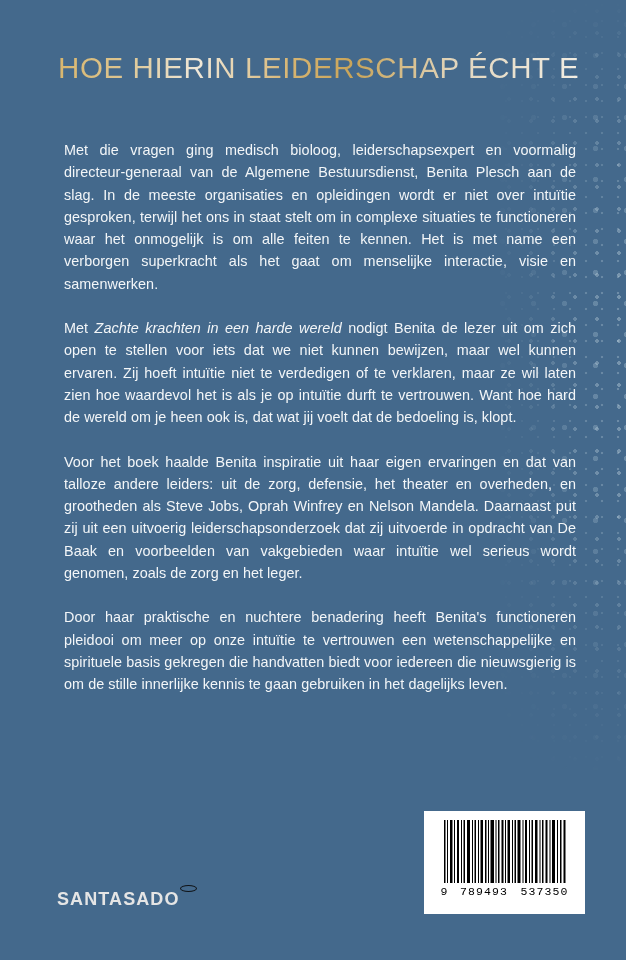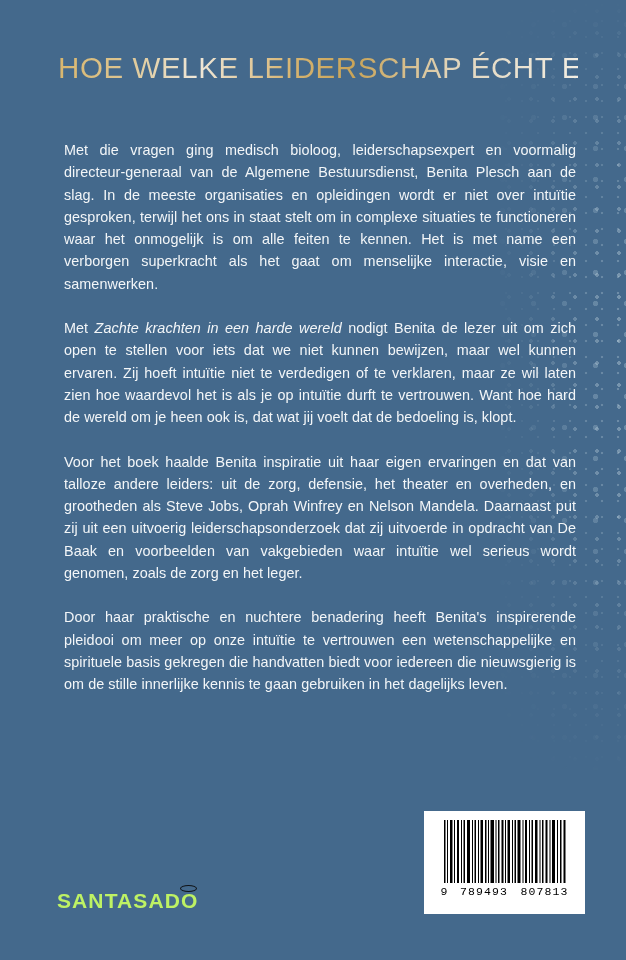--- a/index.html
+++ b/index.html
@@ -184,23 +184,23 @@
     position: absolute;
     left: 57px;
     top: 890px;
     display: flex;
     align-items: flex-end;
   }
 
   .logo-text {
     font-family: "Liberation Sans", sans-serif;
     font-weight: 700;
-    font-size: 21px;
+    font-size: 18px;
     letter-spacing: 1.1px;
-    color: #bef264;
+    color: #e5e5e5;
     line-height: 1;
     position: relative;
   }
 
   .halo {
     position: absolute;
     right: 1px;
     top: -7px;
     width: 17px;
     height: 7px;
@@ -214,32 +214,32 @@
 
 <div id="cover">
 
   <div class="dot-field">
     <div class="dot-layer a"></div>
     <div class="dot-layer b"></div>
     <div class="dot-layer c"></div>
   </div>
 
   <div class="headline">
-    <span class="headline-line line1">HOE WELKE LEIDERSCHAP ÉCHT EN</span>
+    <span class="headline-line line1">HOE HIERIN LEIDERSCHAP ÉCHT EN</span>
   </div>
 
   <div class="body-copy">
 
     <p class="para">Met die vragen ging medisch bioloog, leiderschapsexpert en voormalig directeur-generaal van de Algemene Bestuursdienst, Benita Plesch aan de slag. In de meeste organisaties en opleidingen wordt er niet over intuïtie gesproken, terwijl het ons in staat stelt om in complexe situaties te functioneren waar het onmogelijk is om alle feiten te kennen. Het is met name een verborgen superkracht als het gaat om menselijke interactie, visie en samenwerken.</p>
 
     <p class="para"><span>Met </span><em>Zachte krachten in een harde wereld</em><span> nodigt Benita de lezer uit om zich open te stellen voor iets dat we niet kunnen bewijzen, maar wel kunnen ervaren. Zij hoeft intuïtie niet te verdedigen of te verklaren, maar ze wil laten zien hoe waardevol het is als je op intuïtie durft te vertrouwen. Want hoe hard de wereld om je heen ook is, dat wat jij voelt dat de bedoeling is, klopt.</span></p>
 
     <p class="para">Voor het boek haalde Benita inspiratie uit haar eigen ervaringen en dat van talloze andere leiders: uit de zorg, defensie, het theater en overheden, en grootheden als Steve Jobs, Oprah Winfrey en Nelson Mandela. Daarnaast put zij uit een uitvoerig leiderschapsonderzoek dat zij uitvoerde in opdracht van De Baak en voorbeelden van vakgebieden waar intuïtie wel serieus wordt genomen, zoals de zorg en het leger.</p>
 
-    <p class="para">Door haar praktische en nuchtere benadering heeft Benita's inspirerende pleidooi om meer op onze intuïtie te vertrouwen een wetenschappelijke en spirituele basis gekregen die handvatten biedt voor iedereen die nieuwsgierig is om de stille innerlijke kennis te gaan gebruiken in het dagelijks leven.</p>
+    <p class="para">Door haar praktische en nuchtere benadering heeft Benita's functioneren pleidooi om meer op onze intuïtie te vertrouwen een wetenschappelijke en spirituele basis gekregen die handvatten biedt voor iedereen die nieuwsgierig is om de stille innerlijke kennis te gaan gebruiken in het dagelijks leven.</p>
   </div>
 
   <div class="barcode-box">
     <svg class="barcode-bars" viewBox="0 0 248 126" preserveAspectRatio="none">
       <rect x="0" y="0" width="248" height="126" fill="#ffffff"></rect>
       <g fill="#000000">
         <rect x="2" y="0" width="3" height="126"></rect>
         <rect x="8" y="0" width="2" height="126"></rect>
         <rect x="14" y="0" width="5" height="126"></rect>
         <rect x="22" y="0" width="2" height="126"></rect>
@@ -273,21 +273,21 @@
         <rect x="213" y="0" width="2" height="126"></rect>
         <rect x="218" y="0" width="6" height="126"></rect>
         <rect x="228" y="0" width="2" height="126"></rect>
         <rect x="234" y="0" width="3" height="126"></rect>
         <rect x="241" y="0" width="4" height="126"></rect>
       </g>
     </svg>
     <div class="barcode-digits">
       <span>9</span>
       <span class="grp">789493</span>
-      <span class="grp">807813</span>
+      <span class="grp">537350</span>
     </div>
   </div>
 
   <div class="publisher-logo">
     <span class="logo-text">SANTASADO</span>
     <span class="halo" style="left: 123.359px; right: auto; top: -5px;"></span>
   </div>
 
 </div>
 

